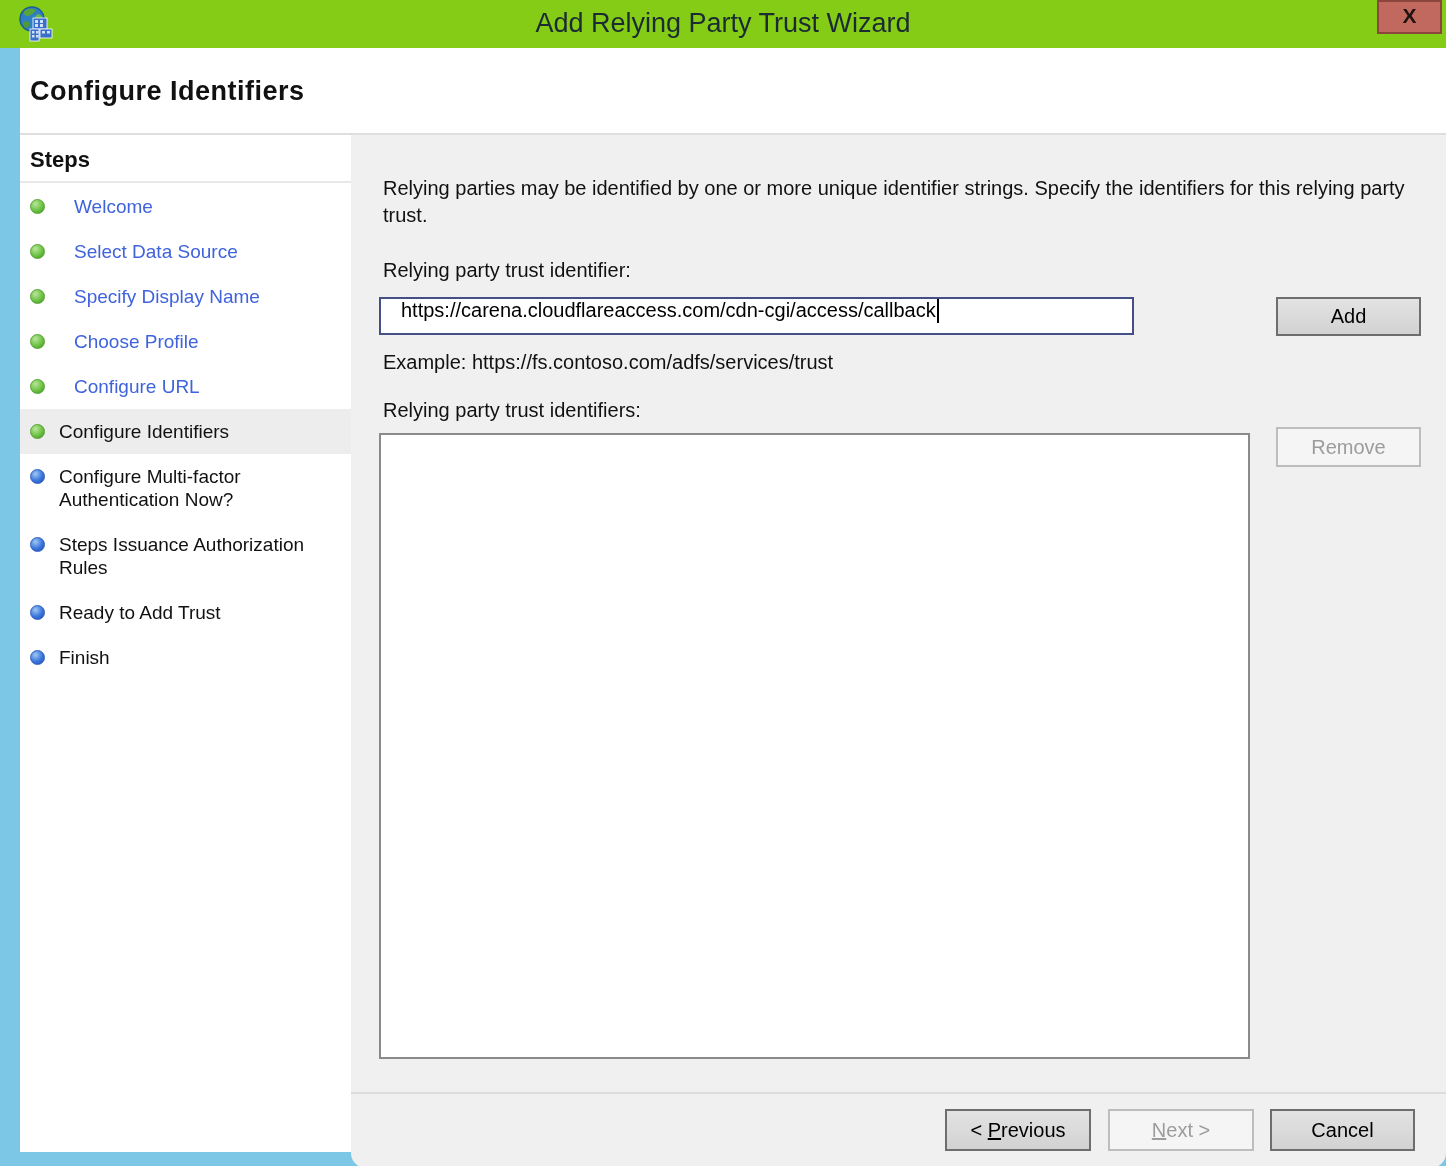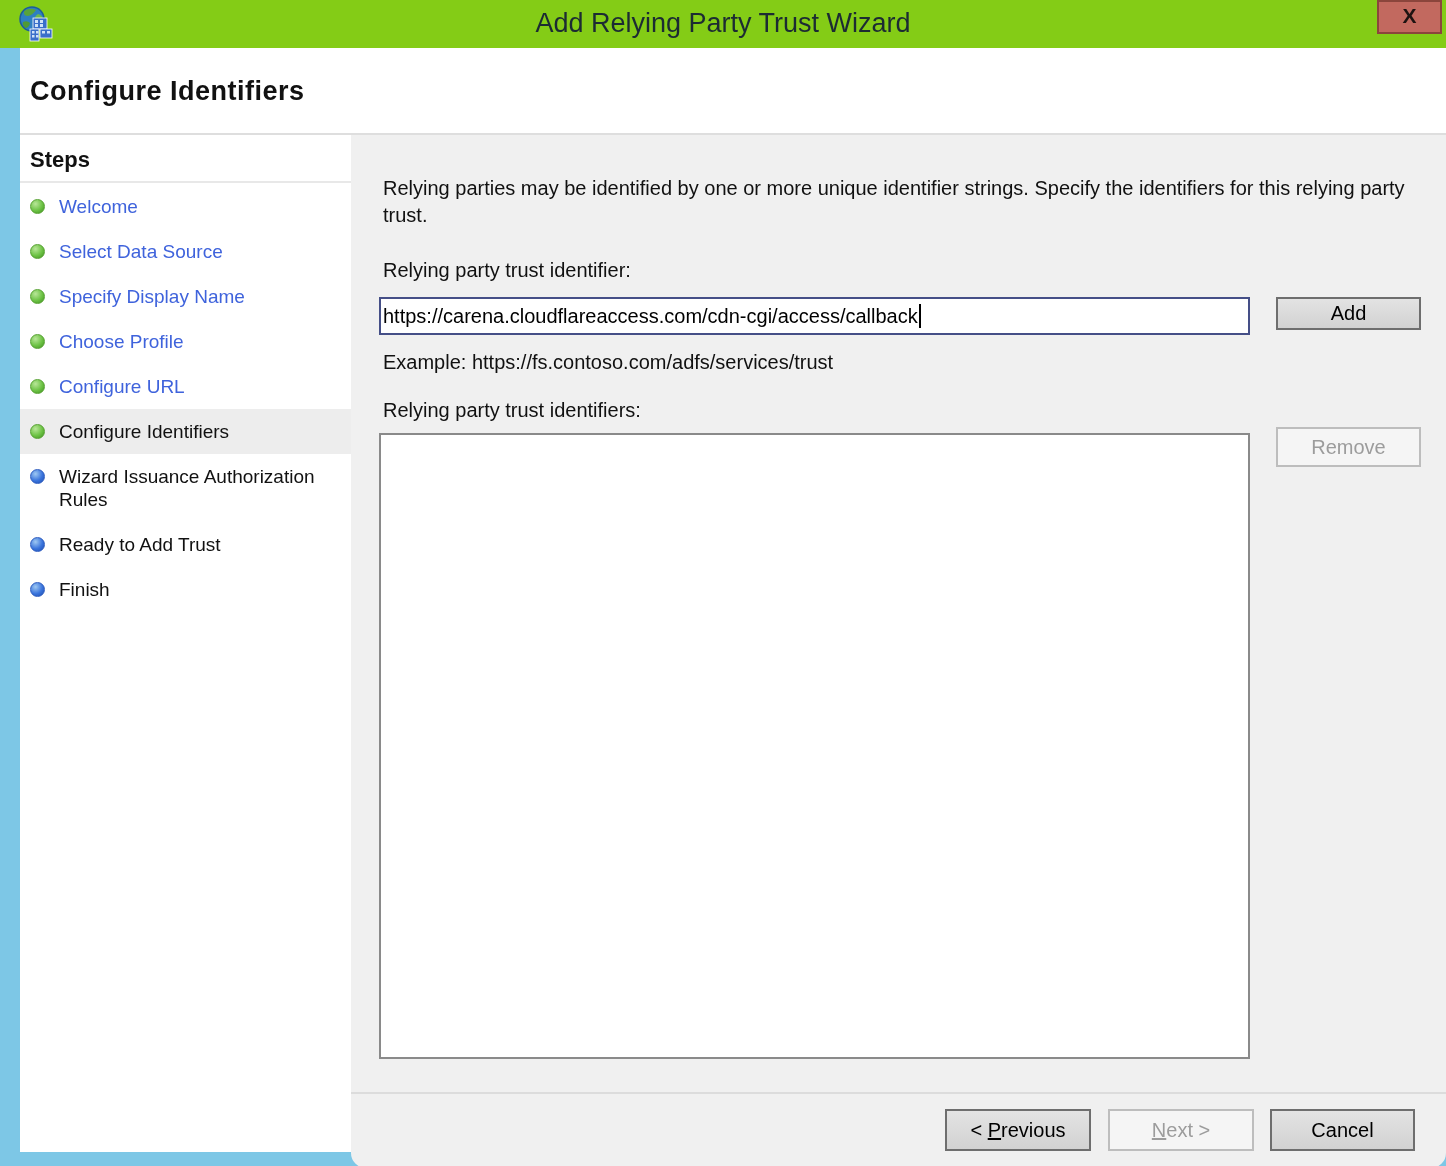--- a/index.html
+++ b/index.html
@@ -69,21 +69,21 @@
     border:1px solid #57a232;box-sizing:content-box;
   }
   .bullet.blue{
     background:radial-gradient(circle at 35% 30%, #9ec8f2 0%, #3a74dc 55%, #1d4cae 100%);
     border:1px solid #2e5dc0;box-sizing:content-box;
   }
   .step .step-label{
     font-size:19px;line-height:23px;color:#111111;
   }
   .step.done .step-label{color:#3f63dc;}
-  .step.done{cursor:pointer;}
+  .step.done{cursor:pointer;gap:15px;}
   .step.current{background:#ededed;}
   .step.current .step-label{color:#111111;}
   
   .main{
     position:absolute;left:331px;top:16px;width:1095px;height:1017px;
     background:#f0f0f0;
     border-radius:15px;
   }
   .intro{
     position:absolute;left:32px;top:24px;width:1024px;
@@ -91,44 +91,44 @@
   }
   .field-label{
     position:absolute;left:32px;font-size:20px;color:#111111;
   }
   .lbl-identifier{top:108px;}
   .lbl-identifiers{top:248px;}
   .example{
     position:absolute;left:32px;top:200px;font-size:20px;color:#111111;
   }
   .textbox{
-    position:absolute;left:28px;top:146px;width:871px;height:38px;
+    position:absolute;left:28px;top:146px;width:755px;height:38px;
     background:#ffffff;border:2px solid #454f87;box-sizing:border-box;
-    display:flex;align-items:center;padding-left:2px;
+    display:flex;align-items:flex-start;padding-left:20px;
     font-size:20px;color:#000000;white-space:nowrap;overflow:hidden;
   }
   .caret{
     width:0;height:24px;border-left:2px solid #000;margin-left:1px;
     animation:blink 1s steps(1) infinite;
   }
   @keyframes blink{50%{opacity:0;}}
   .listbox{
     position:absolute;left:28px;top:282px;width:871px;height:626px;
     background:#ffffff;border:2px solid #8a8a8a;box-sizing:border-box;
   }
   .btn{
     position:absolute;box-sizing:border-box;text-align:center;
     font-family:"Liberation Sans",sans-serif;font-size:20px;color:#000000;
     background:linear-gradient(#e3e3e3,#d2d2d2);
     border:2px solid #6e6e6e;cursor:pointer;
   }
   .btn.disabled{
     background:#f5f5f5;border:2px solid #bdbdbd;color:#9c9c9c;cursor:default;
   }
-  .btn-add{left:925px;top:146px;width:145px;height:33px;}
+  .btn-add{left:925px;top:146px;width:145px;height:39px;}
   .btn-remove{left:925px;top:276px;width:145px;height:40px;
     background:#f1f1f1;border:2px solid #a6a6a6;color:#969696;}
   .footer-divider{
     position:absolute;left:0;top:941px;width:1095px;height:0;
     border-top:2px solid #dcdcdc;
   }
   .btn-previous{left:594px;top:958px;width:146px;height:42px;}
   .btn-next{left:757px;top:958px;width:146px;height:42px;}
   .btn-cancel{left:919px;top:958px;width:145px;height:42px;}
   .accesskey{text-decoration:underline;}
@@ -199,21 +199,25 @@
             <div class="step done">
               <span class="bullet green"></span>
               <span class="step-label">Configure URL</span>
             </div>
             <div class="step current">
               <span class="bullet green"></span>
               <span class="step-label">Configure Identifiers</span>
             </div>
             <div class="step pending">
               <span class="bullet blue"></span>
-              <span class="step-label">Wizard Issuance Authorization Rules</span>
+              <span class="step-label">Configure Multi-factor Authentication Now?</span>
+            </div>
+            <div class="step pending">
+              <span class="bullet blue"></span>
+              <span class="step-label">Steps Issuance Authorization Rules</span>
             </div>
             <div class="step pending">
               <span class="bullet blue"></span>
               <span class="step-label">Ready to Add Trust</span>
             </div>
             <div class="step pending">
               <span class="bullet blue"></span>
               <span class="step-label">Finish</span>
             </div>
           </div>

